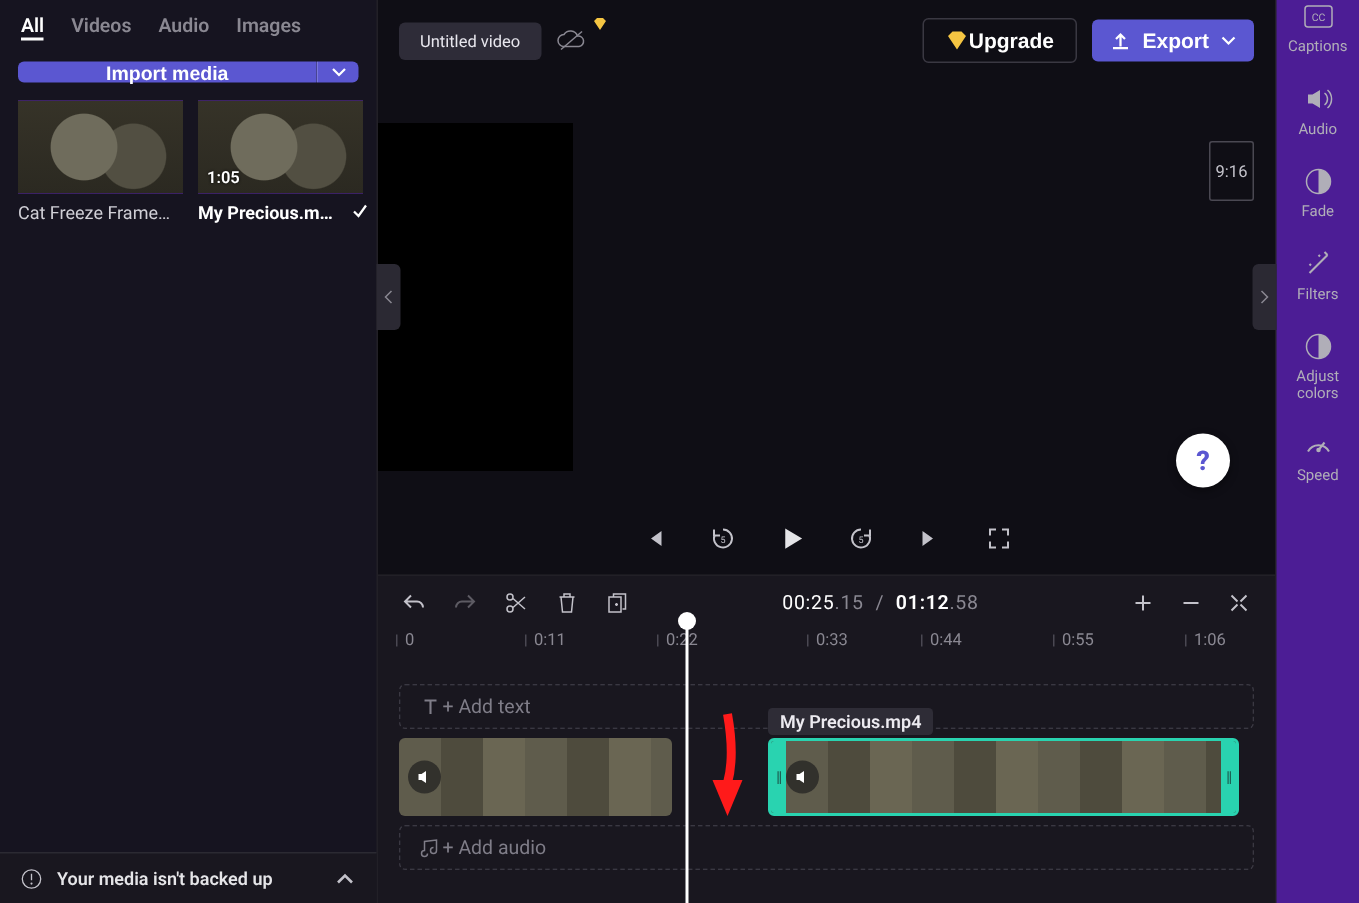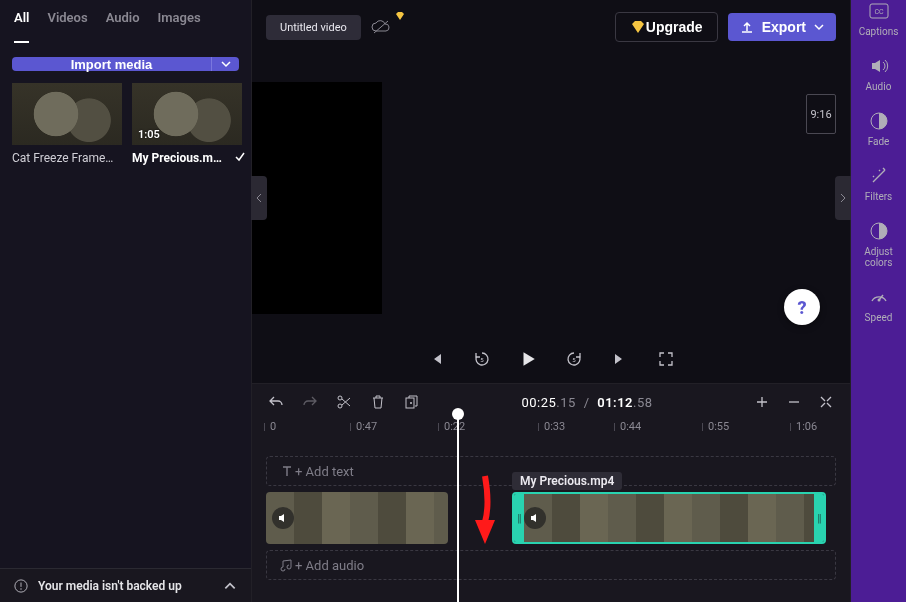--- a/index.html
+++ b/index.html
@@ -23,21 +23,21 @@
     position: relative;
   }
   .tabs {
     display: flex;
     gap: 18px;
     padding: 10px 14px 6px;
     font-size: 13px;
   }
   .tab {
     color: #8a8892;
-    padding-bottom: 16px;
+    padding-bottom: 0;
     cursor: pointer;
     font-weight: 600;
   }
   .tab.active {
     color: #fff;
     border-bottom: 2px solid #fff;
   }
   .import-row {
     display: flex;
     padding: 8px 12px 12px;
@@ -516,21 +516,21 @@
         <div class="tbicon">
           <svg width="14" height="14" viewBox="0 0 14 14">
               <path d="M2 2l4 4M12 12l-4-4M12 2l-4 4M2 12l4-4" stroke="#c3c2ca" stroke-width="1.3"></path>
             </svg>
         </div>
       </div>
     </div>
 
     <div class="ruler">
       <span class="tick" style="left:18px">0</span>
-      <span class="tick" style="left:104px">0:47</span>
+      <span class="tick" style="left:104px">0:11</span>
       <span class="tick" style="left:192px">0:22</span>
       <span class="tick" style="left:292px">0:33</span>
       <span class="tick" style="left:368px">0:44</span>
       <span class="tick" style="left:456px">0:55</span>
       <span class="tick" style="left:544px">1:06</span>
     </div>
 
     <div class="tracks">
       <div class="playhead"></div>
       <svg class="arrow" viewBox="0 0 30 72">

